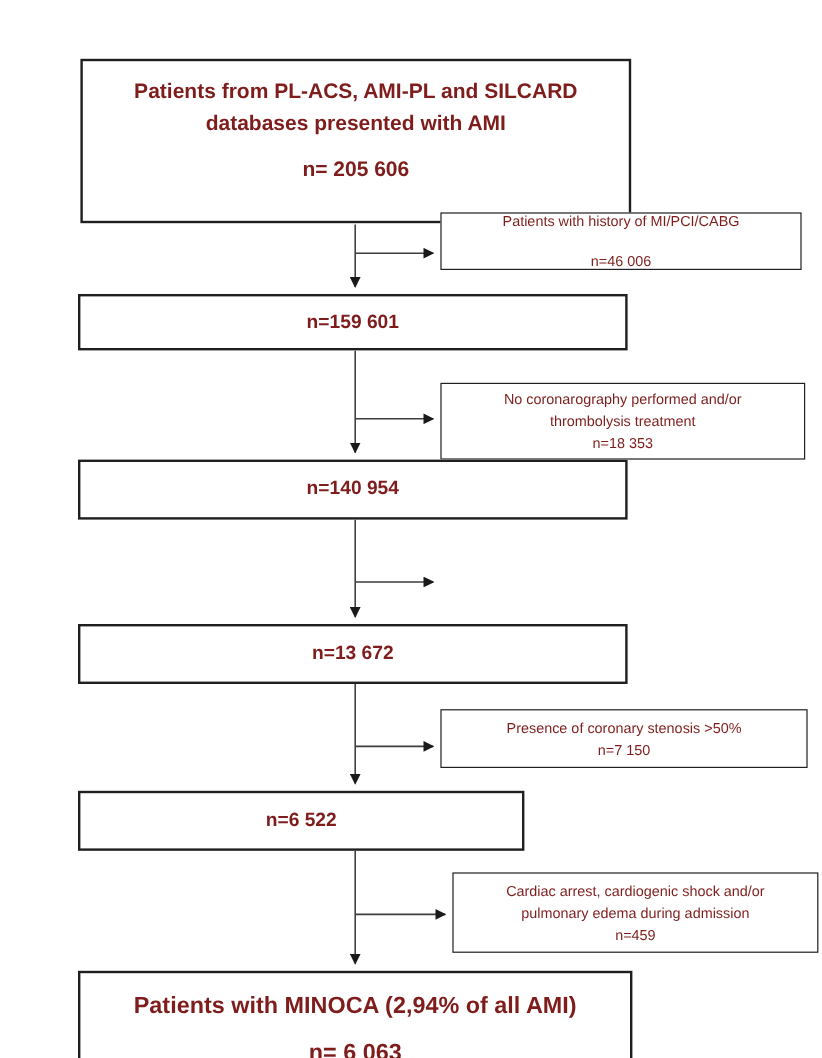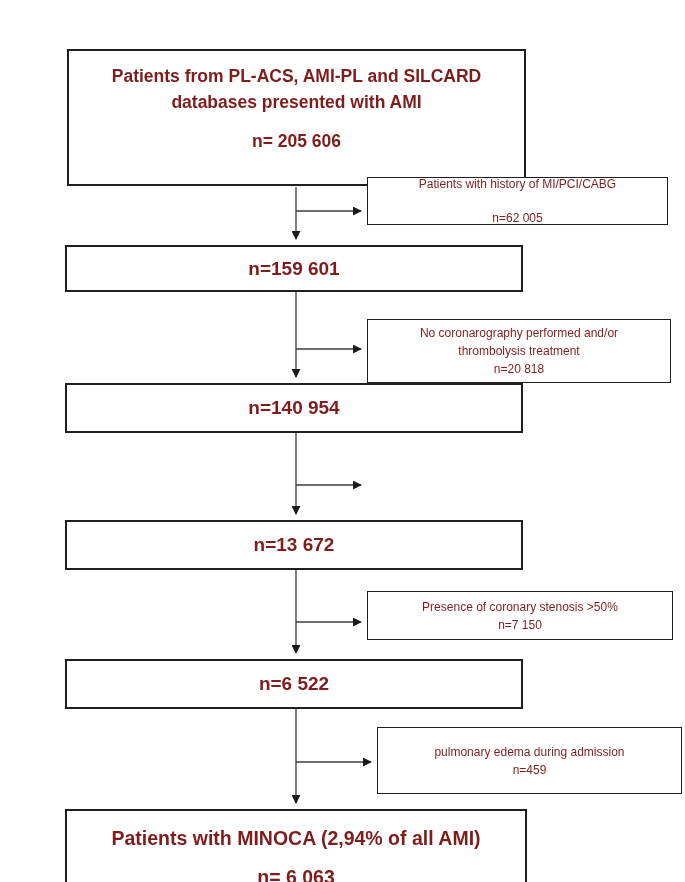--- a/index.html
+++ b/index.html
@@ -30,21 +30,21 @@
     border: 2.5px solid #1f1f1f;
     display: flex;
     flex-direction: column;
     align-items: center;
     justify-content: center;
     text-align: center;
     z-index: 2;
   }
   .box.main {
     font-weight: bold;
-    font-size: 19px;
+    font-size: 16px;
   }
   .box.source {
     font-weight: bold;
     font-size: 17.5px;
     line-height: 26px;
     justify-content: flex-start;
     padding-top: 12px;
   }
   .box.source .count {
     margin-top: 13px;
@@ -93,52 +93,53 @@
   </svg>
 
   <div class="box source" style="left:67px; top:17px; width:459px; height:137px;">
     <span class="line-span">Patients from PL-ACS, AMI-PL and SILCARD</span>
     <span class="line-span">databases presented with AMI</span>
     <span class="line-span count">n= 205 606</span>
   </div>
 
   <div class="box side" style="left:367px; top:145px; width:301px; height:48px;gap:16px;">
     <span class="line-span">Patients with history of MI/PCI/CABG</span>
-    <span class="line-span">n=62 005</span>
+    <span class="line-span">n=46 006</span>
   </div>
 
   <div class="box main" style="left:65px; top:213px; width:458px; height:47px;">
     <span class="line-span">n=159 601</span>
   </div>
 
   <div class="box side" style="left:367px; top:287px; width:304px; height:64px;">
     <span class="line-span">No coronarography performed and/or</span>
     <span class="line-span">thrombolysis treatment</span>
-    <span class="line-span">n=20 818</span>
+    <span class="line-span">n=18 353</span>
   </div>
 
   <div class="box main" style="left:65px; top:351px; width:458px; height:50px;">
     <span class="line-span">n=140 954</span>
   </div>
 
 
   <div class="box main" style="left:65px; top:488px; width:458px; height:50px;">
     <span class="line-span">n=13 672</span>
   </div>
 
   <div class="box side" style="left:367px; top:559px; width:306px; height:49px;">
     <span class="line-span">Presence of coronary stenosis &gt;50%</span>
     <span class="line-span">n=7 150</span>
   </div>
 
-  <div class="box main" style="left:65px; top:627px; width:458px; height:50px;">
+  <div class="box main" style="left:65px; top:627px; width:372px; height:50px;">
     <span class="line-span">n=6 522</span>
   </div>
 
   <div class="box side" style="left:377px; top:695px; width:305px; height:67px;">
+    <span class="line-span">Cardiac arrest, cardiogenic shock and/or</span>
     <span class="line-span">pulmonary edema during admission</span>
     <span class="line-span">n=459</span>
   </div>
 
   <div class="box final" style="left:65px; top:777px; width:462px; height:100px;">
     <span class="line-span">Patients with MINOCA (2,94% of all AMI)</span>
     <span class="line-span count">n= 6 063</span>
   </div>
 
 </div>

